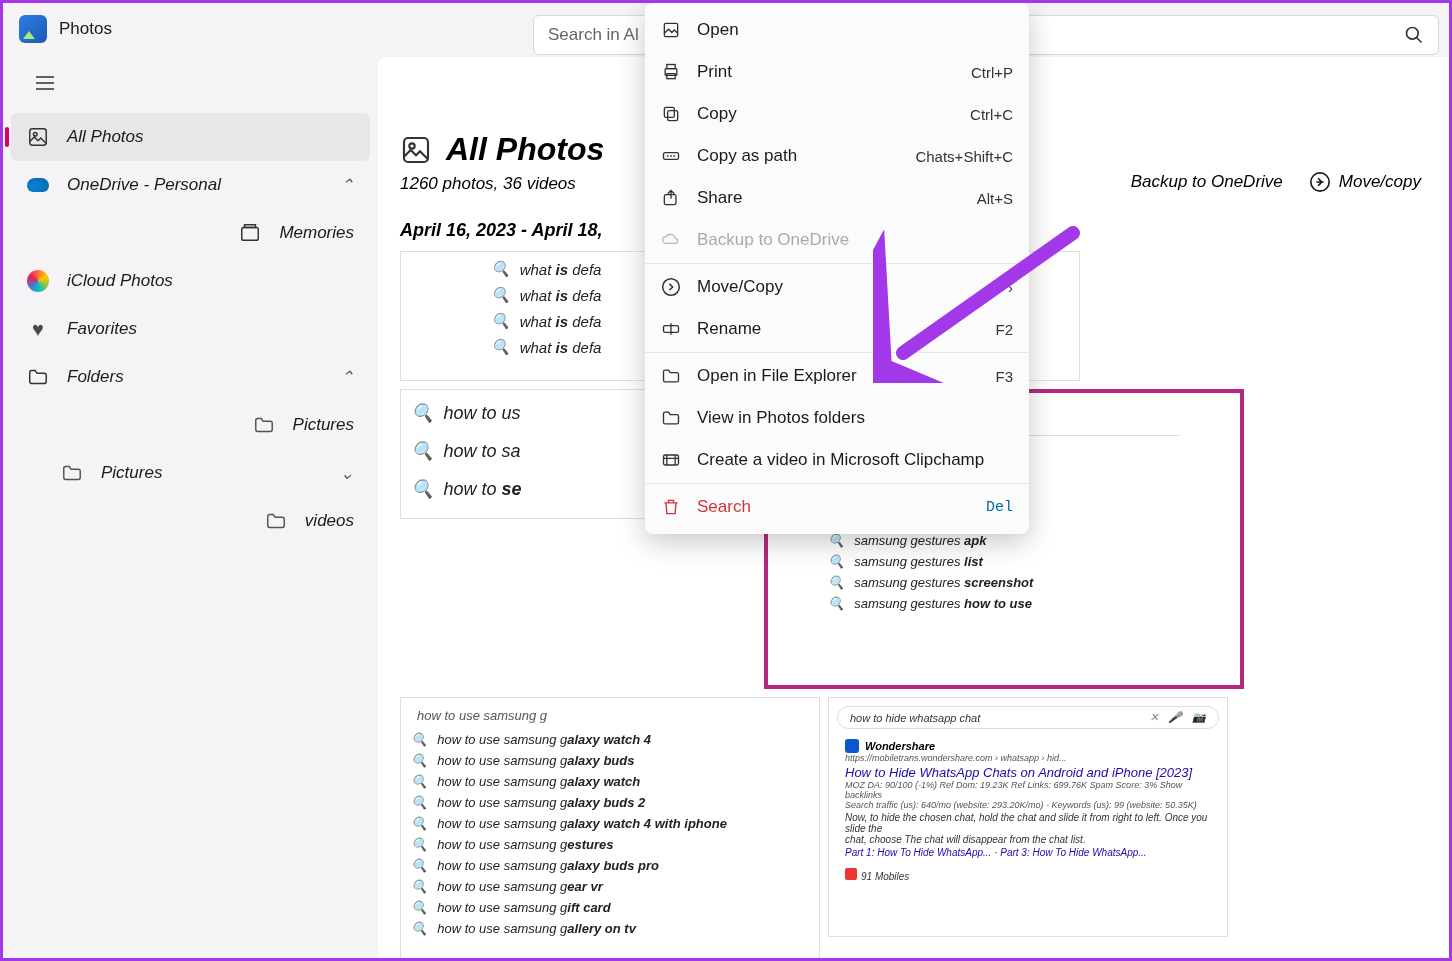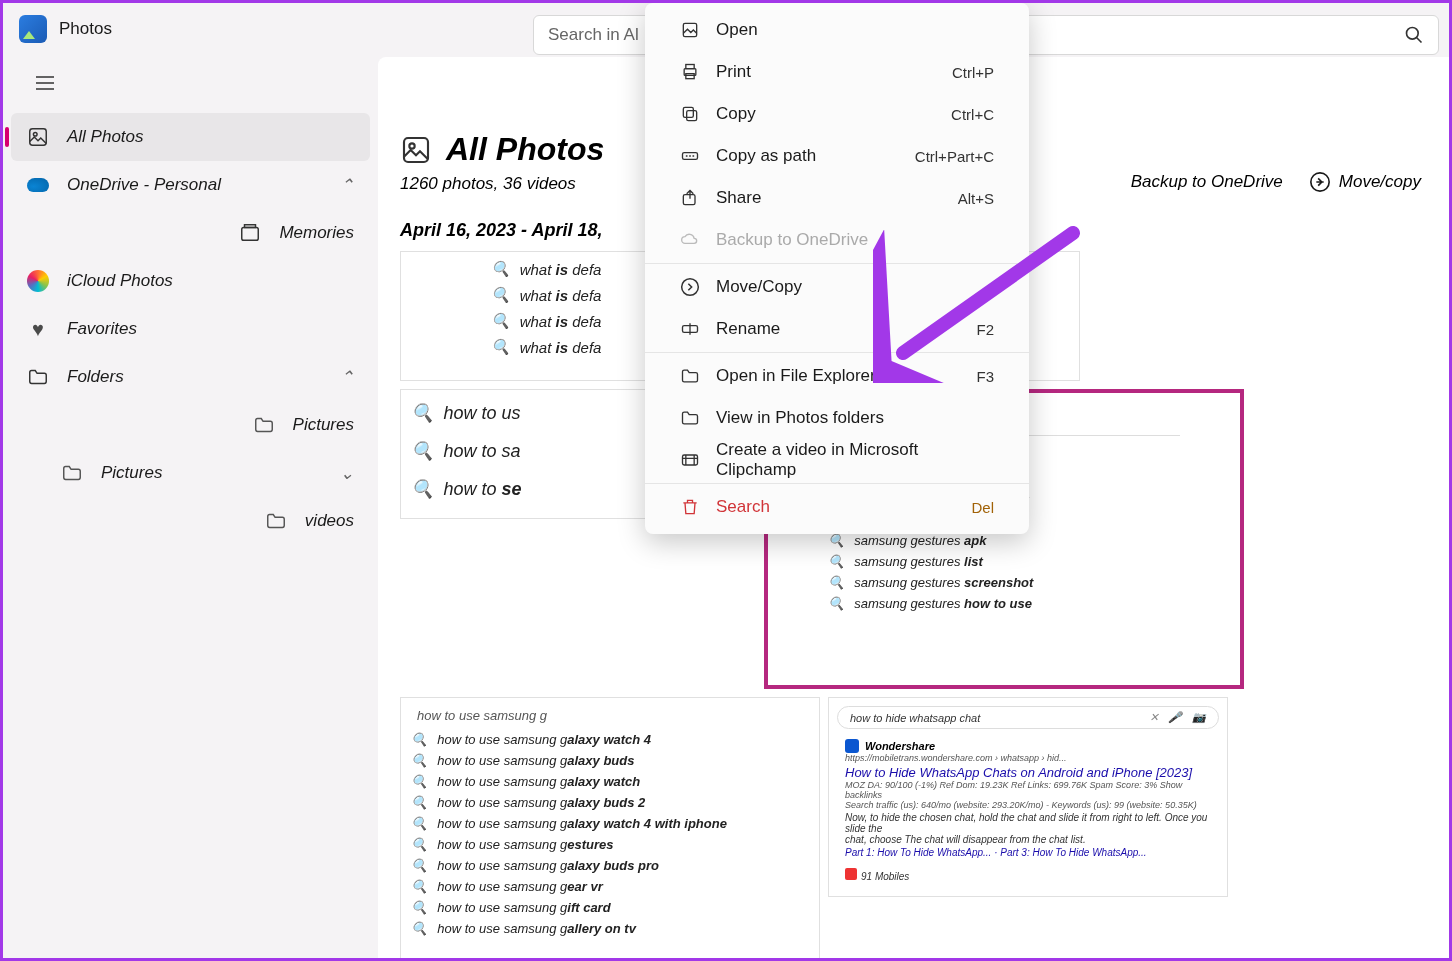--- a/index.html
+++ b/index.html
@@ -45,30 +45,30 @@
 .sugg-row { display: flex; align-items: center; gap: 10px; padding: 4px 0; color: #222; font-size: 15px; }
 .sugg-row .mag { color: #888; }
 
 .thumb3 { width: 480px; height: 300px; border: 4px solid #b5287f; padding: 14px 60px; }
 .thumb4 { width: 420px; height: 300px; padding: 8px 10px; }
 .srch-input { border: 1px solid #ddd; border-radius: 22px; padding: 6px 14px; display: flex; align-items: center; gap: 8px; margin-bottom: 10px; font-size: 14px; color: #444; }
 .srch-input.top-border { border-top: none; border-left: none; border-right: none; border-radius: 0; border-bottom: 1px solid #ddd; }
 .sugg2 { display: flex; align-items: center; gap: 10px; padding: 3px 0; font-size: 13px; color: #222; }
 .sugg2 b { font-weight: 600; }
 
-.thumb5, .thumb6 { width: 400px; height: 200px; padding: 8px; font-size: 11px; }
+.thumb5, .thumb6 { width: 400px; height: 240px; padding: 8px; font-size: 11px; }
 .thumb5 { width: 400px; }
 .gbar { border: 1px solid #ddd; border-radius: 20px; padding: 4px 12px; display: flex; align-items: center; gap: 10px; font-size: 11px; color: #333; margin-bottom: 6px; }
 
 .context-menu { position: absolute; left: 642px; top: 0px; width: 384px; background: #fbfbfb; border-radius: 8px; box-shadow: 0 8px 28px rgba(0,0,0,0.22); padding: 6px 0; z-index: 100; }
-.menu-item { display: flex; align-items: center; height: 42px; padding: 0 35px; font-size: 17px; color: #1a1a1a; cursor: pointer; gap: 16px; }
+.menu-item { display: flex; align-items: center; height: 42px; padding: 0 16px; font-size: 17px; color: #1a1a1a; cursor: pointer; gap: 16px; }
 .menu-item .shortcut { margin-left: auto; color: #333; font-size: 15px; }
 .menu-item.disabled { color: #aaa; }
 .menu-item.danger { color: #d13438; }
-.menu-item.danger .shortcut { color: #a16207; }
+.menu-item.danger .shortcut { color: #0369a1; font-family: Liberation Mono, monospace; }
 .menu-sep { height: 1px; background: #e5e5e5; margin: 2px 0; }
 .menu-item svg { width: 20px; height: 20px; flex-shrink: 0; }
 
 .arrow { position: absolute; left: 870px; top: 220px; z-index: 200; pointer-events: none; }
 .arrow svg { width: 210px; height: 160px; }
 
 .drag-handle { position: absolute; left: 376px; top: 490px; color: #ccc; font-size: 12px; letter-spacing: -2px; }
 </style>
 </head>
 <body>
@@ -366,21 +366,21 @@
       </svg>
     <span>Copy</span>
     <span class="shortcut">Ctrl+C</span>
   </div>
   <div class="menu-item">
     <svg viewBox="0 0 24 24" fill="none" stroke="#333" stroke-width="1.6">
         <rect x="3" y="8" width="18" height="8" rx="2"></rect>
         <path d="M7 12h2M11 12h2M15 12h2"></path>
       </svg>
     <span>Copy as path</span>
-    <span class="shortcut">Ctrl+Part+C</span>
+    <span class="shortcut">Chats+Shift+C</span>
   </div>
   <div class="menu-item">
     <svg viewBox="0 0 24 24" fill="none" stroke="#333" stroke-width="1.6">
         <rect x="4" y="8" width="14" height="12" rx="2"></rect>
         <path d="M12 3v10M8 7l4-4 4 4"></path>
       </svg>
     <span>Share</span>
     <span class="shortcut">Alt+S</span>
   </div>
   <div class="menu-item disabled">

